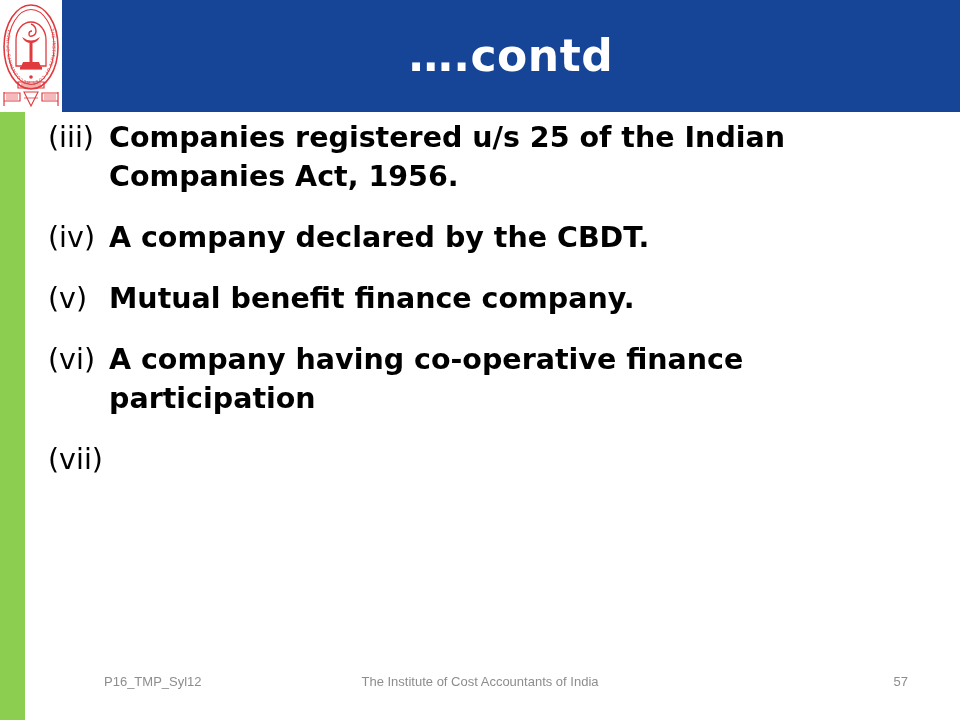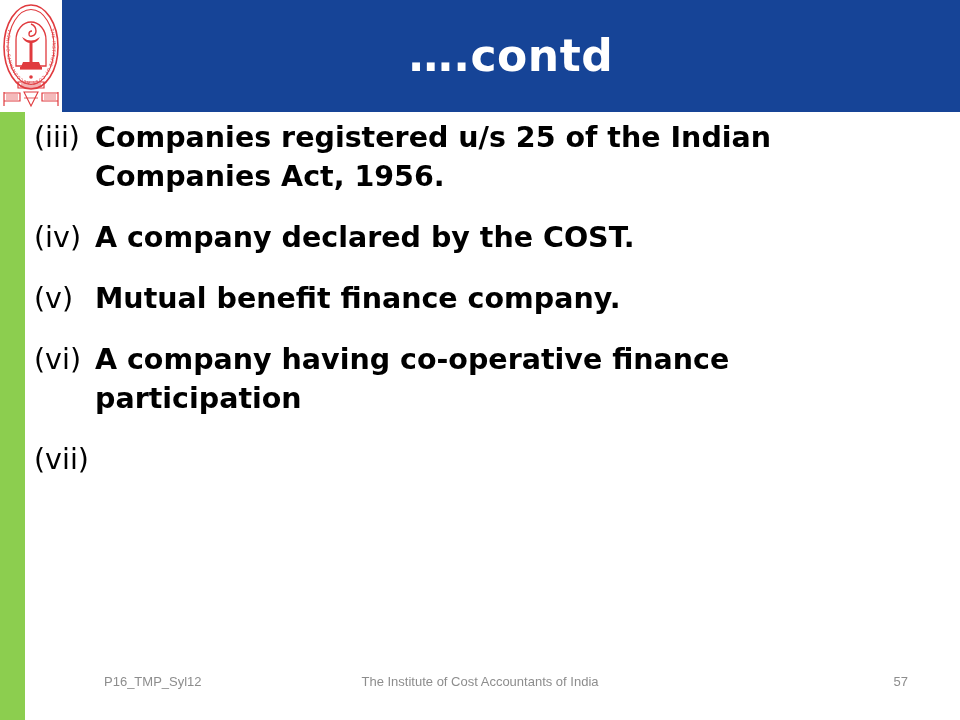--- a/index.html
+++ b/index.html
@@ -82,20 +82,21 @@
     color: #000000;
     font-size: 28.5px;
     line-height: 39px;
     font-family: "DejaVu Sans", sans-serif;
     font-weight: 400;
   }
   .item-marker {
     flex: 0 0 auto;
     width: 61px;
     white-space: pre;
+    margin-left: 14px;
   }
   .item-text {
     flex: 1 1 auto;
     max-width: 700px;
     font-weight: bold;
   }
 
   
   .footer {
     position: absolute;
@@ -177,21 +178,21 @@
 
   <div class="body-list">
 
     <div class="list-item">
       <span class="item-marker">(iii)</span>
       <span class="item-text">Companies registered u/s 25 of the Indian Companies Act, 1956.</span>
     </div>
 
     <div class="list-item">
       <span class="item-marker">(iv)</span>
-      <span class="item-text">A company declared by the COST.</span>
+      <span class="item-text">A company declared by the CBDT.</span>
     </div>
 
     <div class="list-item">
       <span class="item-marker">(v)</span>
       <span class="item-text">Mutual benefit finance company.</span>
     </div>
 
     <div class="list-item">
       <span class="item-marker">(vi)</span>
       <span class="item-text">A company having co-operative finance participation</span>

